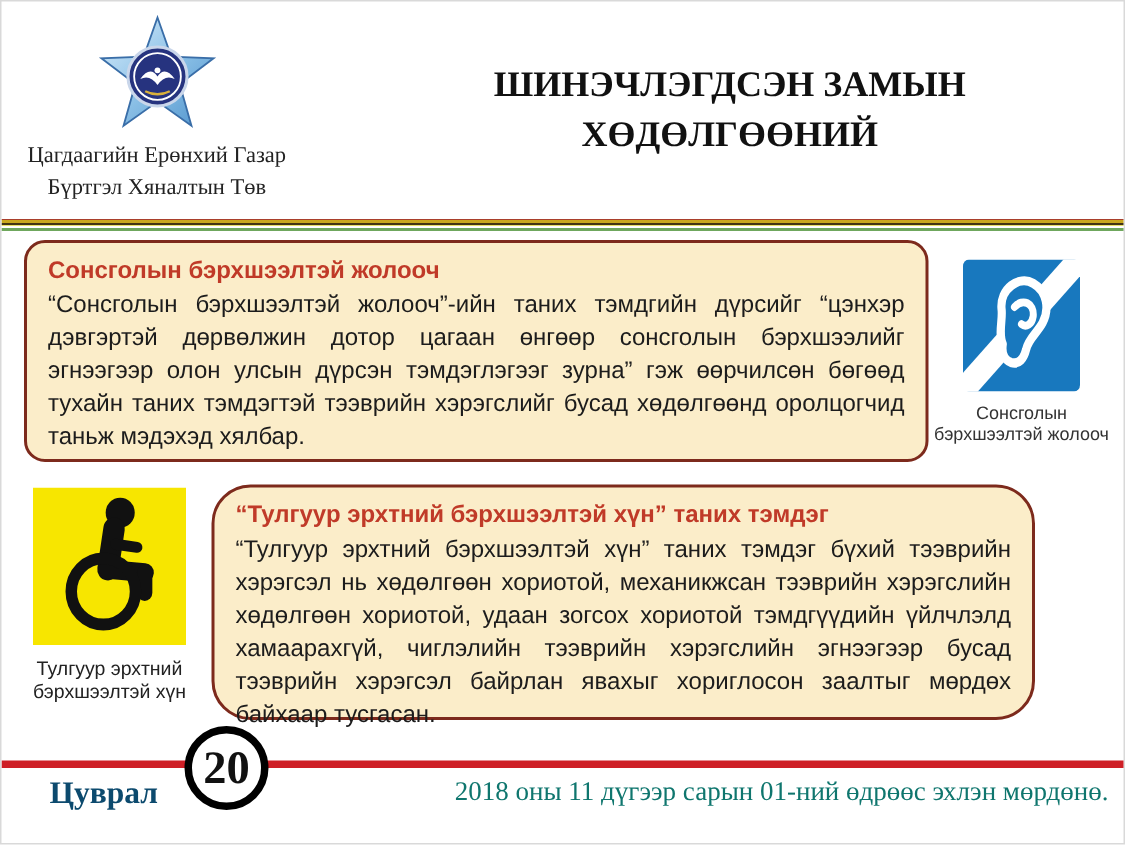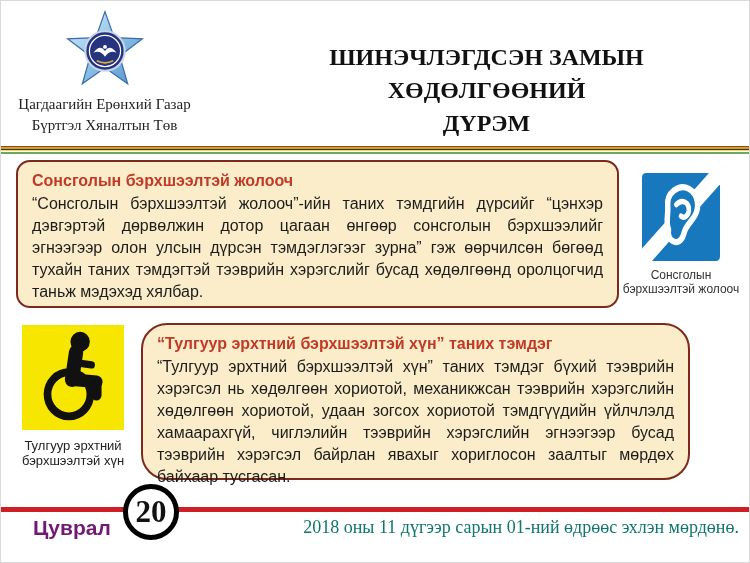--- a/index.html
+++ b/index.html
@@ -42,21 +42,21 @@
   .wheel-caption{font-size:13px;line-height:15px;color:#222;margin-top:8px;}
   
   .footer-line{position:absolute;left:0;top:506px;width:750px;height:5px;background:#ce1f26;}
   .series-circle{
     position:absolute;left:122px;top:483px;width:46px;height:46px;border-radius:50%;
     background:#ffffff;border:5px solid #000000;display:flex;align-items:center;justify-content:center;
     font-family:"Liberation Serif",serif;font-weight:bold;font-size:31px;color:#111;
   }
   .series-label{
     position:absolute;left:32px;top:515px;
-    font-family:Liberation Sans, sans-serif;font-weight:bold;font-size:21px;color:#701a75;
+    font-family:Liberation Serif, serif;font-weight:bold;font-size:21px;color:#0c4a6e;
   }
   .effective-date{
     position:absolute;right:10px;top:516px;
     font-family:"Liberation Serif",serif;font-size:18px;color:#0f766e;
   }
 </style>
 </head>
 <body>
 
 <div class="org">
@@ -74,21 +74,20 @@
     <path d="M36 52 Q44 41 50 50 Q56 41 64 52 Q56 48 50 57 Q44 48 36 52 Z" fill="#ffffff"></path>
     <circle cx="50" cy="45" r="2.4" fill="#ffffff"></circle>
     <path d="M40 62 Q50 67 60 62" fill="none" stroke="#d9b13b" stroke-width="2"></path>
   </svg>
   <div class="org-name">Цагдаагийн Ерөнхий Газар</div>
   <div class="org-name">Бүртгэл Хяналтын Төв</div>
 </div>
 
 <div class="slide-title">
   <div>ШИНЭЧЛЭГДСЭН ЗАМЫН ХӨДӨЛГӨӨНИЙ</div>
-  <div>ДҮРЭМ</div>
 </div>
 
 <div class="divider"></div>
 
 <div class="info-box box1">
   <p class="box-heading">Сонсголын бэрхшээлтэй жолооч</p>
   <p class="box-body">“Сонсголын бэрхшээлтэй жолооч”-ийн таних тэмдгийн дүрсийг “цэнхэр дэвгэртэй дөрвөлжин дотор цагаан өнгөөр сонсголын бэрхшээлийг эгнээгээр олон улсын дүрсэн тэмдэглэгээг зурна” гэж өөрчилсөн бөгөөд тухайн таних тэмдэгтэй тээврийн хэрэгслийг бусад хөдөлгөөнд оролцогчид таньж мэдэхэд хялбар.</p>
 </div>
 
 <div class="deaf-group">

